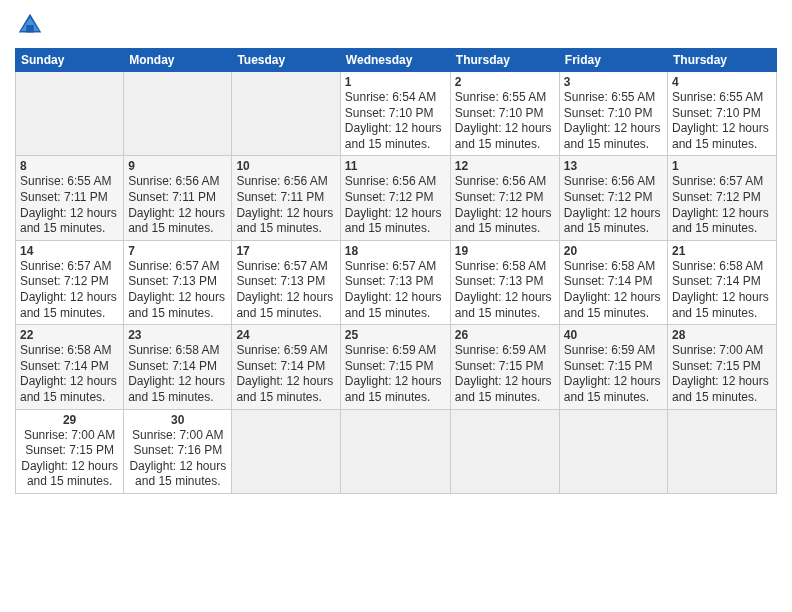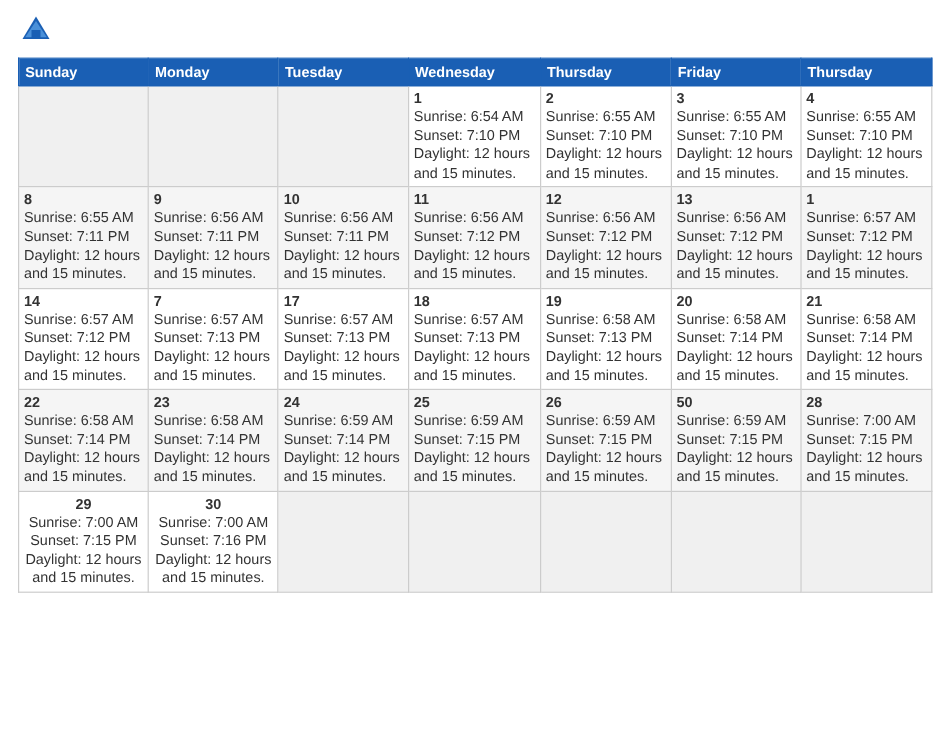--- a/index.html
+++ b/index.html
@@ -233,21 +233,21 @@
           </td>
           <td>
             <span class="day-num">25</span>
             <div class="day-info">Sunrise: 6:59 AM<br>Sunset: 7:15 PM<br>Daylight: 12 hours<br>and 15 minutes.</div>
           </td>
           <td>
             <span class="day-num">26</span>
             <div class="day-info">Sunrise: 6:59 AM<br>Sunset: 7:15 PM<br>Daylight: 12 hours<br>and 15 minutes.</div>
           </td>
           <td>
-            <span class="day-num">50</span>
+            <span class="day-num">40</span>
             <div class="day-info">Sunrise: 6:59 AM<br>Sunset: 7:15 PM<br>Daylight: 12 hours<br>and 15 minutes.</div>
           </td>
           <td>
             <span class="day-num">28</span>
             <div class="day-info">Sunrise: 7:00 AM<br>Sunset: 7:15 PM<br>Daylight: 12 hours<br>and 15 minutes.</div>
           </td>
         </tr>
         <tr class="last-row">
           <td>
             <span class="day-num">29</span>

